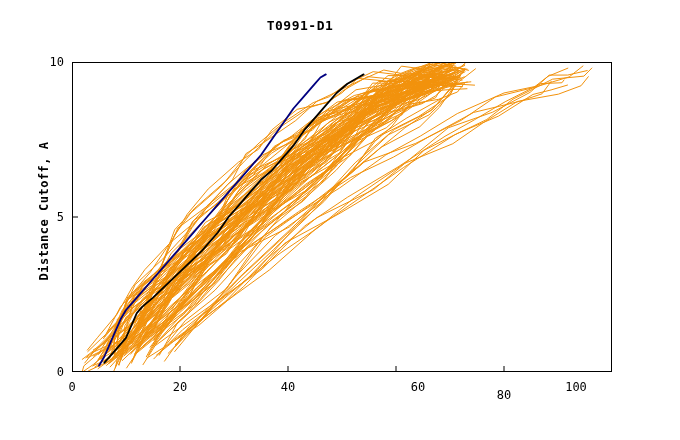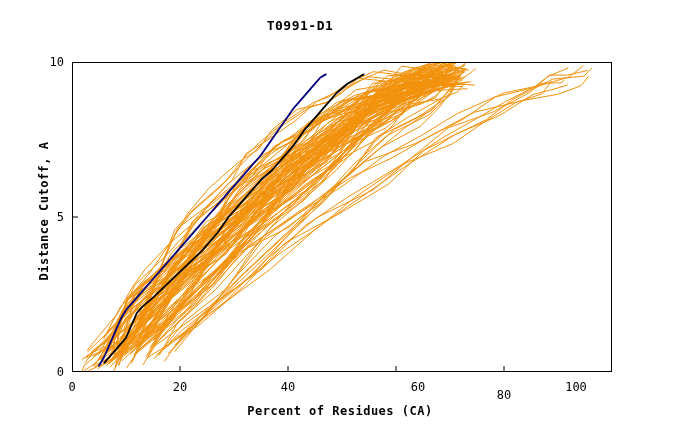--- a/index.html
+++ b/index.html
@@ -243,16 +243,15 @@
       <div class="tick-text xtick-text" style="left: 418px; top: 380px;">60</div>
       <div class="tick-text xtick-text" style="left: 504px; top: 388px;">80</div>
       <div class="tick-text xtick-text" style="left: 576px; top: 380px;">100</div>
     </div>
   <div id="y-ticks">
       <div class="tick-text ytick-text" style="left: 38px; width: 26px; top: 372px;">0</div>
       <div class="tick-text ytick-text" style="left: 38px; width: 26px; top: 217px;">5</div>
       <div class="tick-text ytick-text" style="left: 38px; width: 26px; top: 62px;">10</div>
     </div>
 
-  <div class="axis-label" id="xlabel">Percent of Residues (CA)</div>
   <div class="axis-label" id="ylabel">Distance Cutoff, A</div>
 
 </div>
 
 </body></html>

